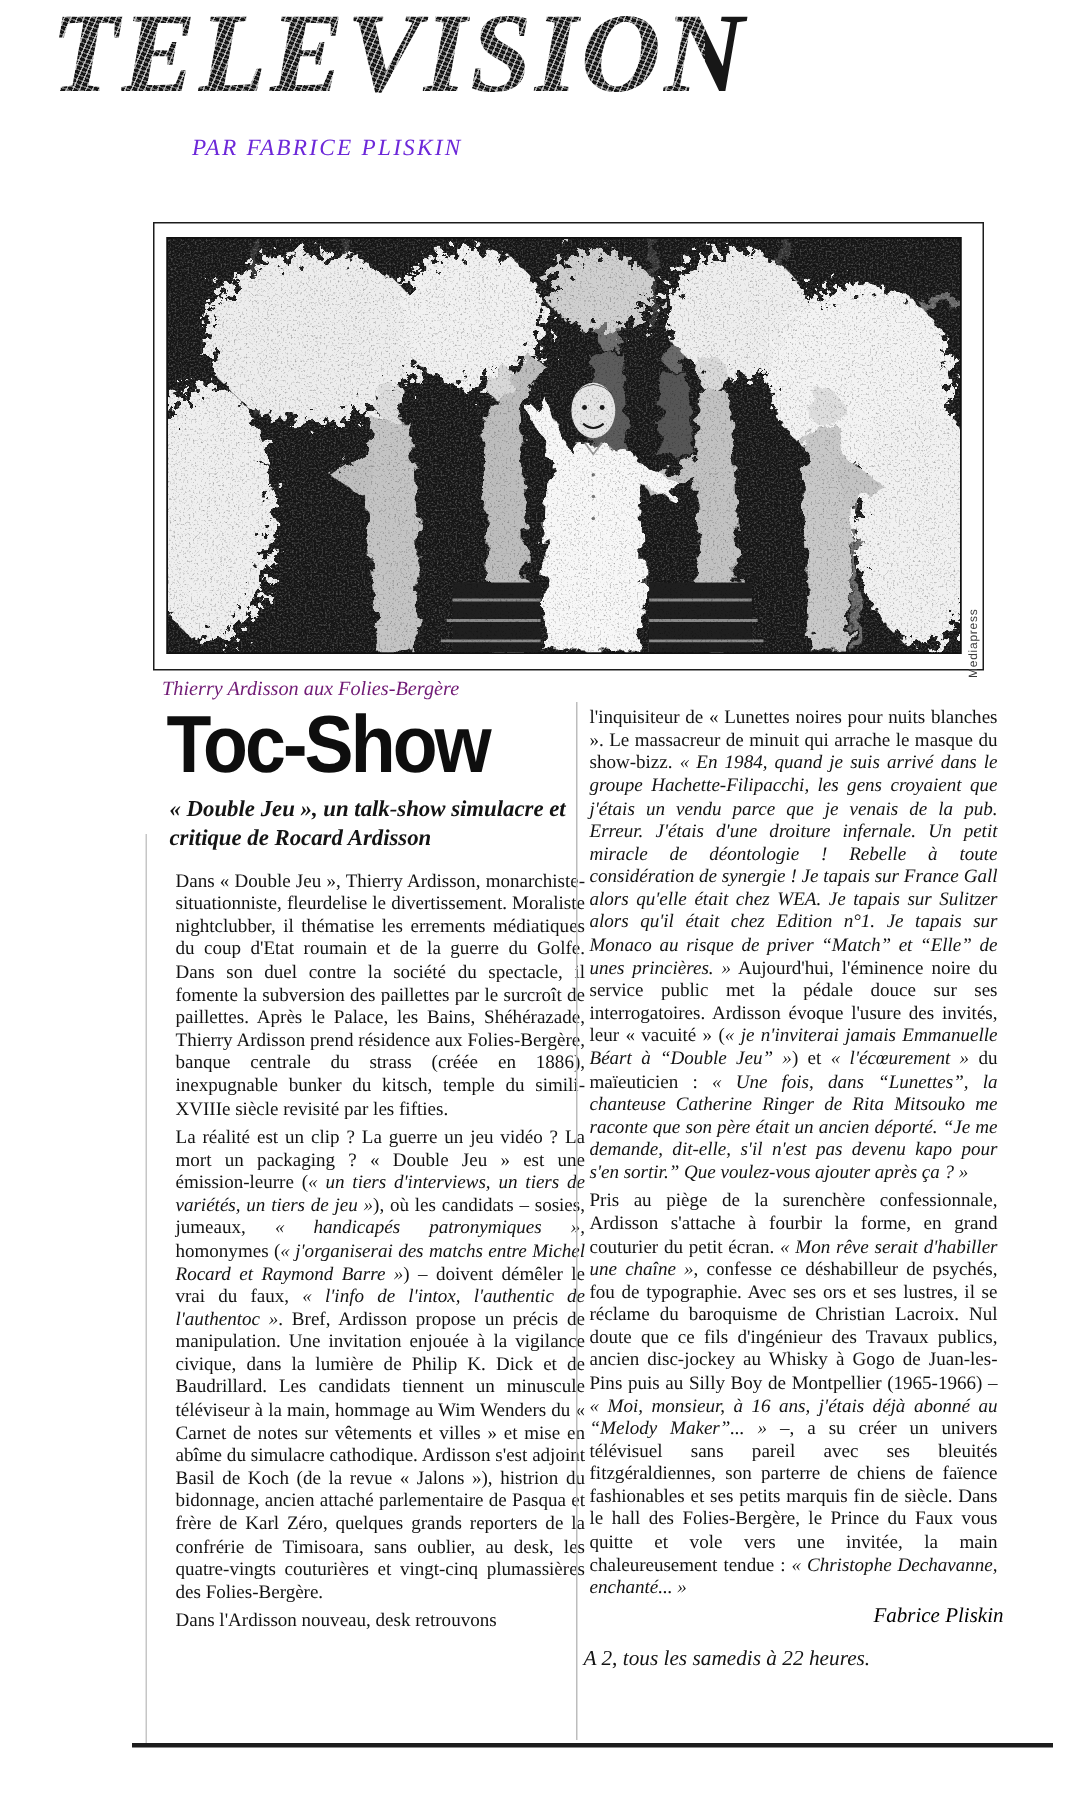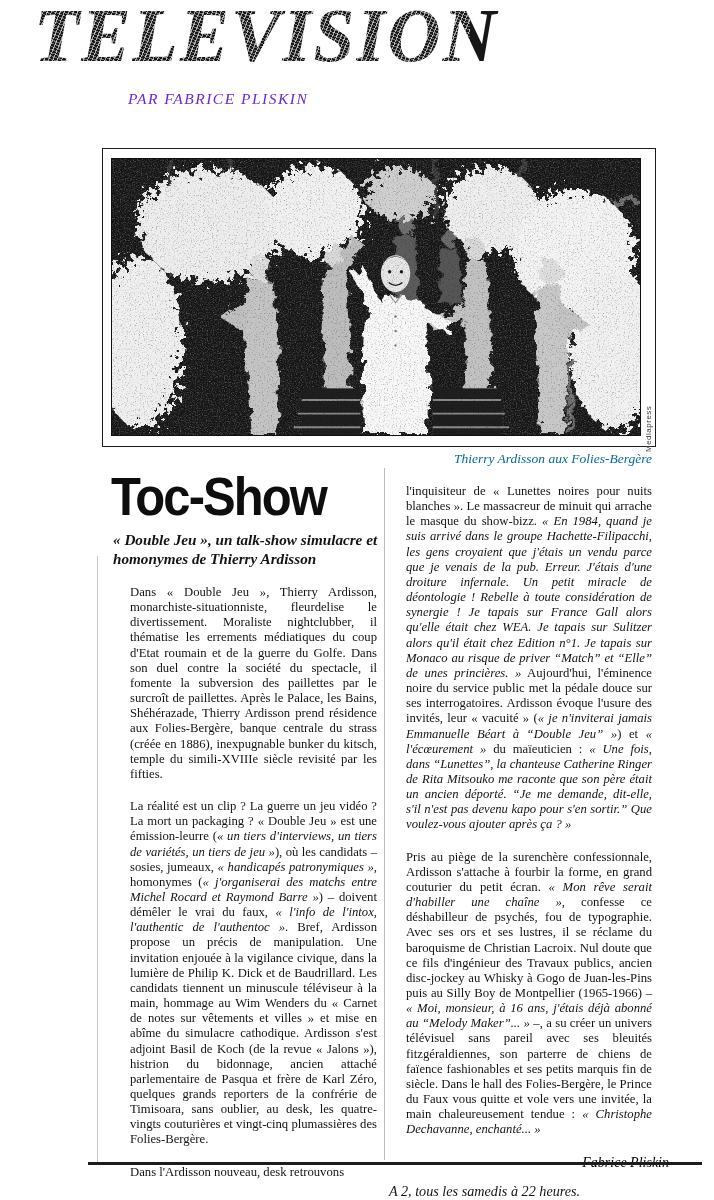--- a/index.html
+++ b/index.html
@@ -44,22 +44,22 @@
     border:1px solid #101010; box-sizing:border-box; overflow:hidden; background:#141414;
   }
   .photo-img svg { display:block; width:100%; height:100%; }
   .photo-credit {
     position:absolute; left:644px; top:452px; width:78px; height:10px;
     font-family:"Liberation Sans", sans-serif;
     font-size:8px; color:#3a3a3a; letter-spacing:.5px;
     transform:rotate(-90deg); transform-origin:left top; white-space:nowrap;
   }
   .photo-caption {
-    position:absolute; left:98px; top:451px; width:554px;
-    text-align:right; font-style:italic; font-size:13.5px; color:#0369a1;
+    position:absolute; left:108px; top:451px; width:554px;
+    text-align:left; font-style:italic; font-size:13.5px; color:#701a75;
   }
 
   
   .article { position:absolute; left:101px; top:467px; width:568px; }
   .col { position:absolute; top:0; }
   .col-left  { left:12px;    width:281px; }
   .col-right { left:288px; width:280px; }
 
   .headline {
     margin:0 0 6px -2px;
@@ -68,21 +68,21 @@
     letter-spacing:-2px; color:#0e0e0e;
     transform:scale(.96,1.06); transform-origin:left top;
     white-space:nowrap;
   }
   .standfirst {
     margin:8px 0 12px 0;
     font-weight:bold; font-style:italic;
     font-size:15.2px; line-height:18.5px; color:#141414;
   }
   .body-para {
-    margin:17px; text-align:justify;
+    margin:4px; text-align:justify;
     font-size:12.7px; line-height:15.15px; color:#131313;
   }
   .it { font-style:italic; }
 
   .signature {
     margin-top:3px; text-align:right;
     font-style:italic; font-size:14px; color:#000000;
   }
   .schedule {
     margin-top:12px; text-align:left;
@@ -192,21 +192,21 @@
       <rect width="540" height="284" filter="url(#fGrainB)" opacity="0.5"></rect>
     </svg>
   </div>
 </figure>
 <div class="photo-credit">Mediapress</div>
 <div class="photo-caption">Thierry Ardisson aux Folies-Bergère</div>
 
 <section class="article">
   <div class="col col-left">
     <h1 class="headline">Toc-Show</h1>
-    <p class="standfirst">« Double Jeu », un talk-show simulacre et homonymes de Thierry Ardisson</p>
+    <p class="standfirst">« Double Jeu », un talk-show simulacre et critique de Rocard Ardisson</p>
     <div>
         <p class="body-para"><span>Dans « Double Jeu », Thierry Ardisson, monarchiste-situationniste, fleurdelise le divertissement. Moraliste nightclubber, il thématise les errements médiatiques du coup d'Etat roumain et de la guerre du Golfe. Dans son duel contre la société du spectacle, il fomente la subversion des paillettes par le surcroît de paillettes. Après le Palace, les Bains, Shéhérazade, Thierry Ardisson prend résidence aux Folies-Bergère, banque centrale du strass (créée en 1886), inexpugnable bunker du kitsch, temple du simili-XVIIIe siècle revisité par les fifties.</span></p>
         <p class="body-para"><span>La réalité est un clip ? La guerre un jeu vidéo ? La mort un packaging ? « Double Jeu » est une émission-leurre (</span><span class="it">« un tiers d'interviews, un tiers de variétés, un tiers de jeu »</span><span>), où les candidats – sosies, jumeaux, </span><span class="it">« handicapés patronymiques »,</span><span> homonymes (</span><span class="it">« j'organiserai des matchs entre Michel Rocard et Raymond Barre »</span><span>) – doivent démêler le vrai du faux, </span><span class="it">« l'info de l'intox, l'authentic de l'authentoc »</span><span>. Bref, Ardisson propose un précis de manipulation. Une invitation enjouée à la vigilance civique, dans la lumière de Philip K. Dick et de Baudrillard. Les candidats tiennent un minuscule téléviseur à la main, hommage au Wim Wenders du « Carnet de notes sur vêtements et villes » et mise en abîme du simulacre cathodique. Ardisson s'est adjoint Basil de Koch (de la revue « Jalons »), histrion du bidonnage, ancien attaché parlementaire de Pasqua et frère de Karl Zéro, quelques grands reporters de la confrérie de Timisoara, sans oublier, au desk, les quatre-vingts couturières et vingt-cinq plumassières des Folies-Bergère.</span></p>
         <p class="body-para"><span>Dans l'Ardisson nouveau, desk retrouvons</span></p>
       </div>
   </div>
   <div class="col col-right">
     <div>
         <p class="body-para"><span>l'inquisiteur de « Lunettes noires pour nuits blanches ». Le massacreur de minuit qui arrache le masque du show-bizz. </span><span class="it">« En 1984, quand je suis arrivé dans le groupe Hachette-Filipacchi, les gens croyaient que j'étais un vendu parce que je venais de la pub. Erreur. J'étais d'une droiture infernale. Un petit miracle de déontologie ! Rebelle à toute considération de synergie ! Je tapais sur France Gall alors qu'elle était chez WEA. Je tapais sur Sulitzer alors qu'il était chez Edition n°1. Je tapais sur Monaco au risque de priver “Match” et “Elle” de unes princières. »</span><span> Aujourd'hui, l'éminence noire du service public met la pédale douce sur ses interrogatoires. Ardisson évoque l'usure des invités, leur « vacuité » (</span><span class="it">« je n'inviterai jamais Emmanuelle Béart à “Double Jeu” »</span><span>) et </span><span class="it">« l'écœurement »</span><span> du maïeuticien : </span><span class="it">« Une fois, dans “Lunettes”, la chanteuse Catherine Ringer de Rita Mitsouko me raconte que son père était un ancien déporté. “Je me demande, dit-elle, s'il n'est pas devenu kapo pour s'en sortir.” Que voulez-vous ajouter après ça ? »</span></p>
         <p class="body-para"><span>Pris au piège de la surenchère confessionnale, Ardisson s'attache à fourbir la forme, en grand couturier du petit écran. </span><span class="it">« Mon rêve serait d'habiller une chaîne »</span><span>, confesse ce déshabilleur de psychés, fou de typographie. Avec ses ors et ses lustres, il se réclame du baroquisme de Christian Lacroix. Nul doute que ce fils d'ingénieur des Travaux publics, ancien disc-jockey au Whisky à Gogo de Juan-les-Pins puis au Silly Boy de Montpellier (1965-1966) – </span><span class="it">« Moi, monsieur, à 16 ans, j'étais déjà abonné au “Melody Maker”... »</span><span> –, a su créer un univers télévisuel sans pareil avec ses bleuités fitzgéraldiennes, son parterre de chiens de faïence fashionables et ses petits marquis fin de siècle. Dans le hall des Folies-Bergère, le Prince du Faux vous quitte et vole vers une invitée, la main chaleureusement tendue : </span><span class="it">« Christophe Dechavanne, enchanté... »</span></p>

